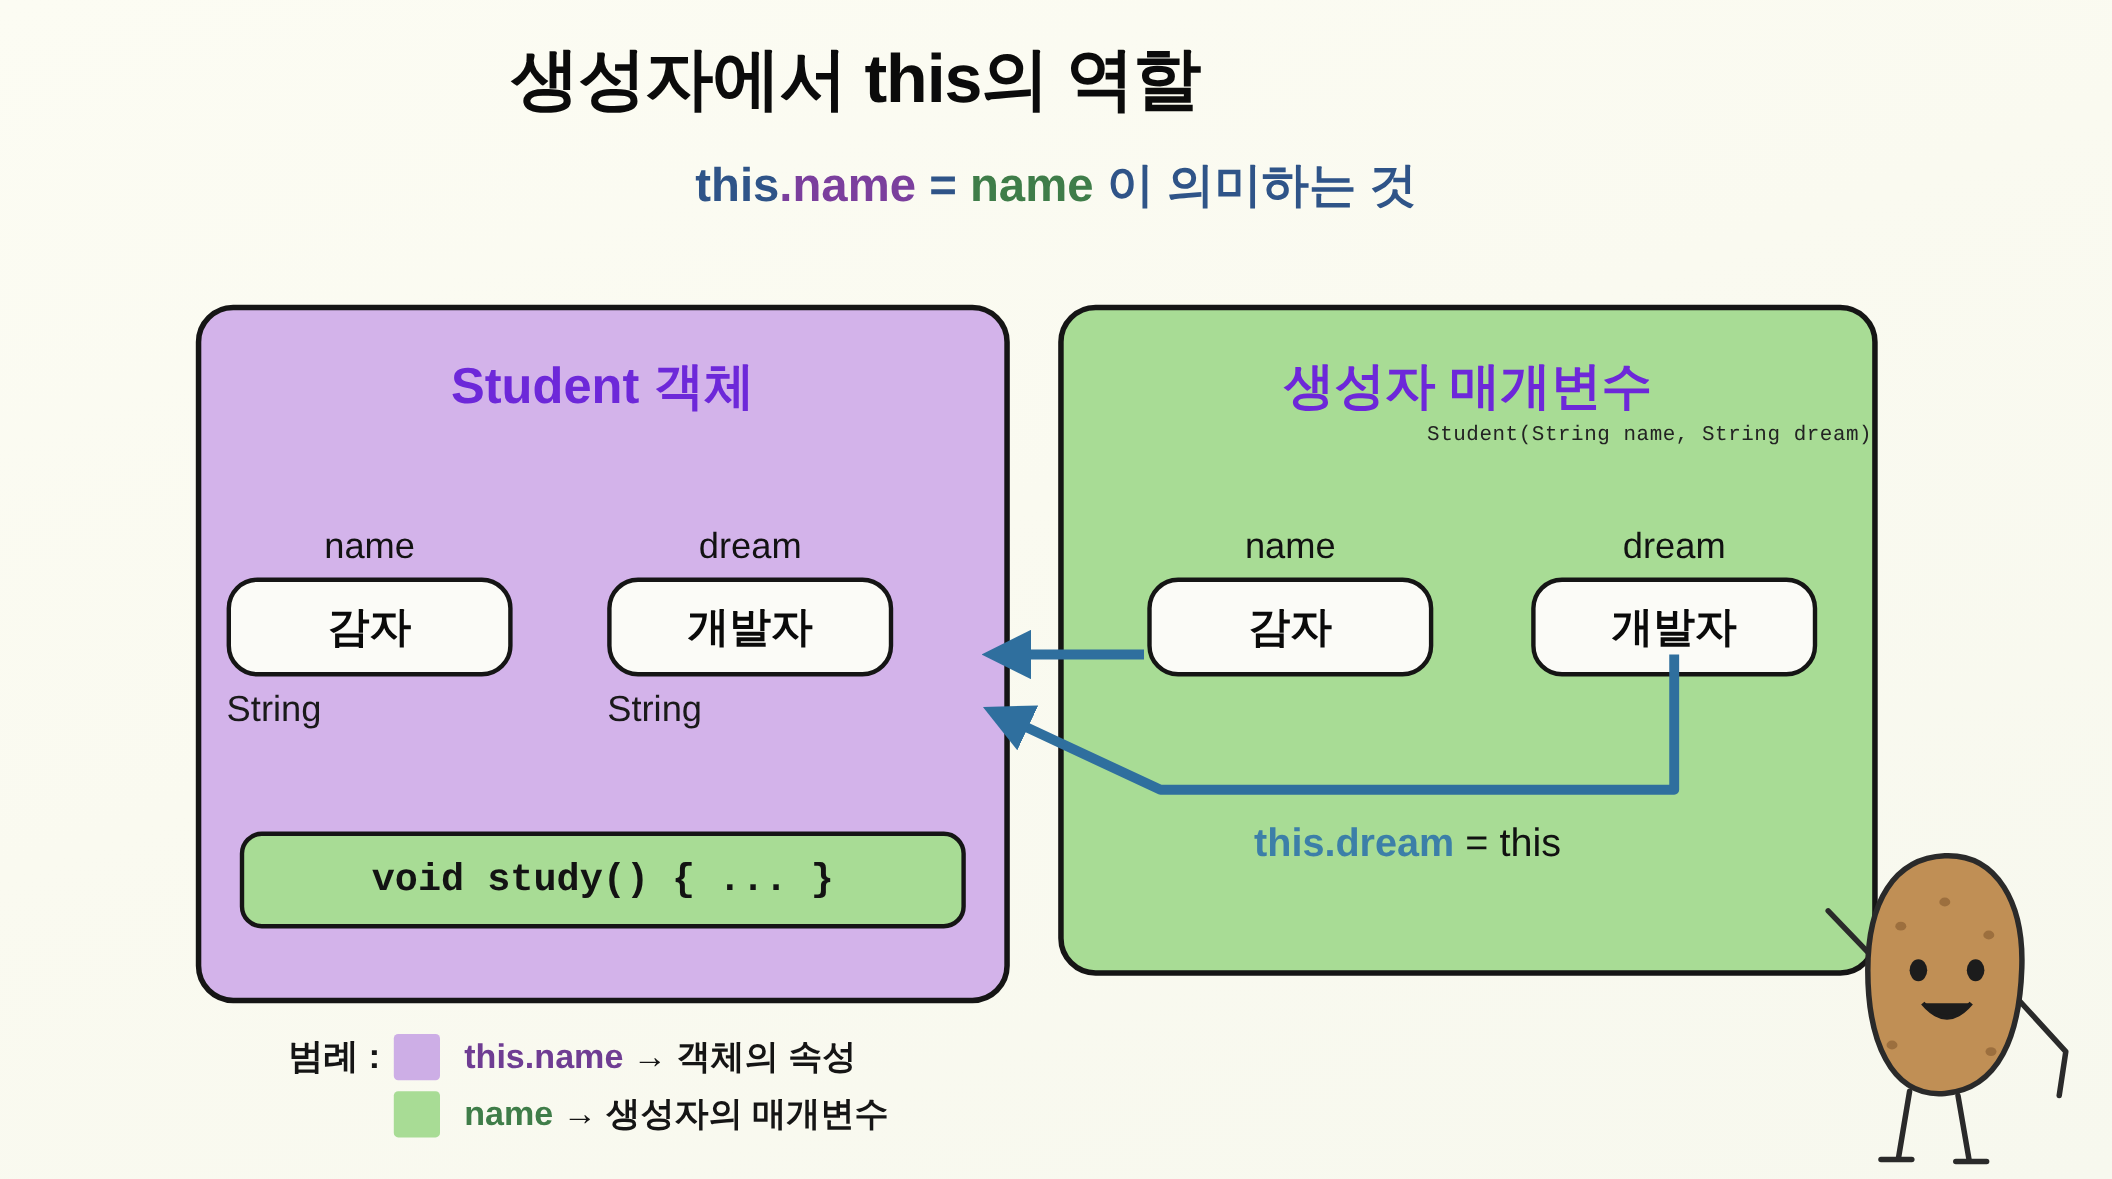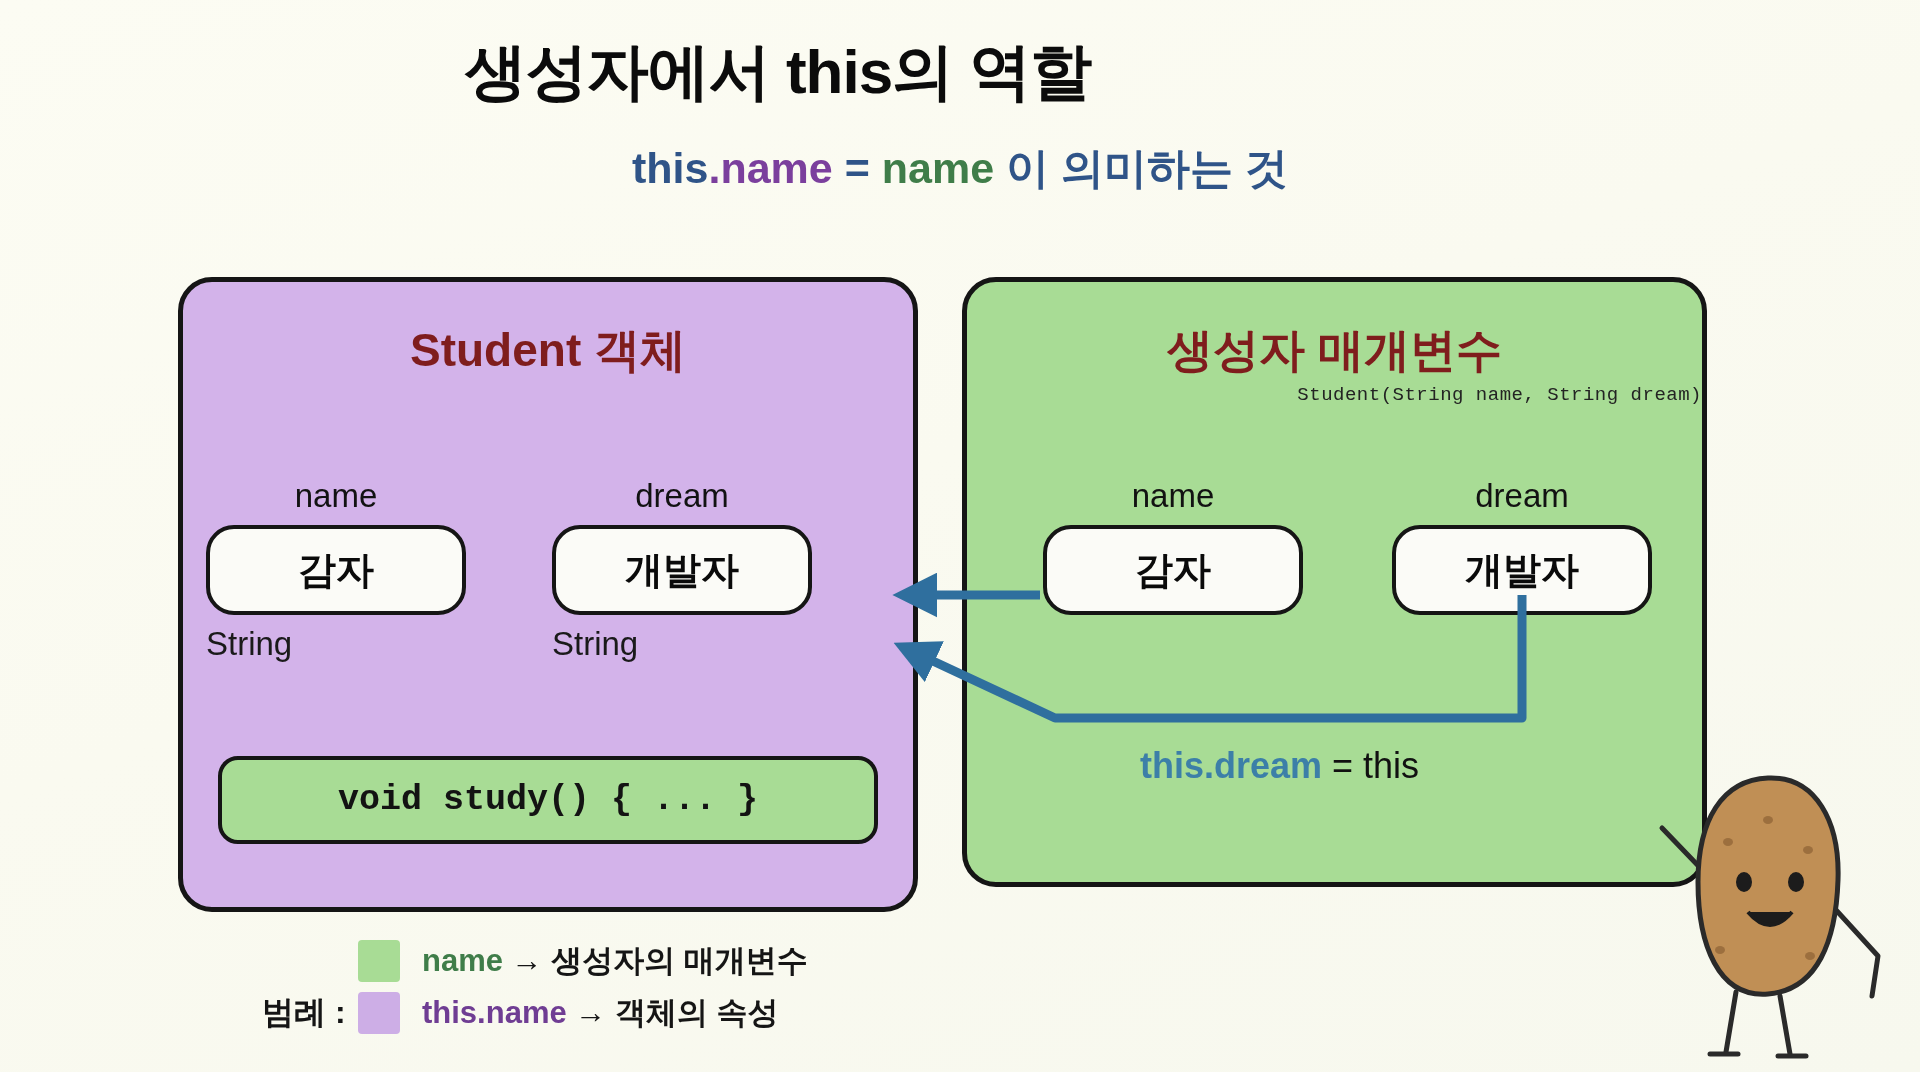--- a/index.html
+++ b/index.html
@@ -67,21 +67,21 @@
     height: 610px;
     background: #a8dc95;
   }
   .panel-title {
     position: absolute;
     left: 0;
     width: 100%;
     text-align: center;
     font-size: 46px;
     font-weight: bold;
-    color: #7f1d1d;
+    color: #6d28d9;
     top: 38px;
   }
   .panel-sub {
     position: absolute;
     left: 0;
     width: 100%;
     text-align: center;
     top: 104px;
     font-size: 27px;
     color: #55505c;
@@ -273,33 +273,33 @@
       </marker>
     </defs>
 
     <path d="M1040,595 L 905,595" stroke="#2f6f9e" stroke-width="9" fill="none" marker-end="url(#arrowhead)"></path>
 
     <path d="M1522,595 L1522,718 L1055,718 L 905,648" stroke="#2f6f9e" stroke-width="9" fill="none" stroke-linejoin="round" marker-end="url(#arrowhead)"></path>
   </svg>
 
   <div class="legend">
     <div class="legend-row">
+      <div class="legend-caption">범례 :</div>
+      <div class="legend-swatch sw-purple"></div>
+      <div class="legend-text">
+        <span class="lg-purple-code">this.name</span><span class="lg-desc"> → 객체의 속성</span>
+      </div>
+    </div>
+    <div class="legend-row">
       <div class="legend-indent"></div>
       <div class="legend-swatch sw-green"></div>
       <div class="legend-text">
         <span class="lg-green-code">name</span><span class="lg-desc"> → 생성자의 매개변수</span>
       </div>
     </div>
-    <div class="legend-row">
-      <div class="legend-caption">범례 :</div>
-      <div class="legend-swatch sw-purple"></div>
-      <div class="legend-text">
-        <span class="lg-purple-code">this.name</span><span class="lg-desc"> → 객체의 속성</span>
-      </div>
-    </div>
   </div>
 
   <svg id="potato" viewBox="0 0 260 300">
 
     <path d="M70,118 L22,68" stroke="#2a2a2a" stroke-width="5" fill="none" stroke-linecap="round"></path>
 
     <path d="M196,150 L238,196 L232,236" stroke="#2a2a2a" stroke-width="5" fill="none" stroke-linecap="round" stroke-linejoin="round"></path>
 
     <path d="M96,232 L86,292" stroke="#2a2a2a" stroke-width="5" fill="none" stroke-linecap="round"></path>
     <path d="M140,236 L150,294" stroke="#2a2a2a" stroke-width="5" fill="none" stroke-linecap="round"></path>

